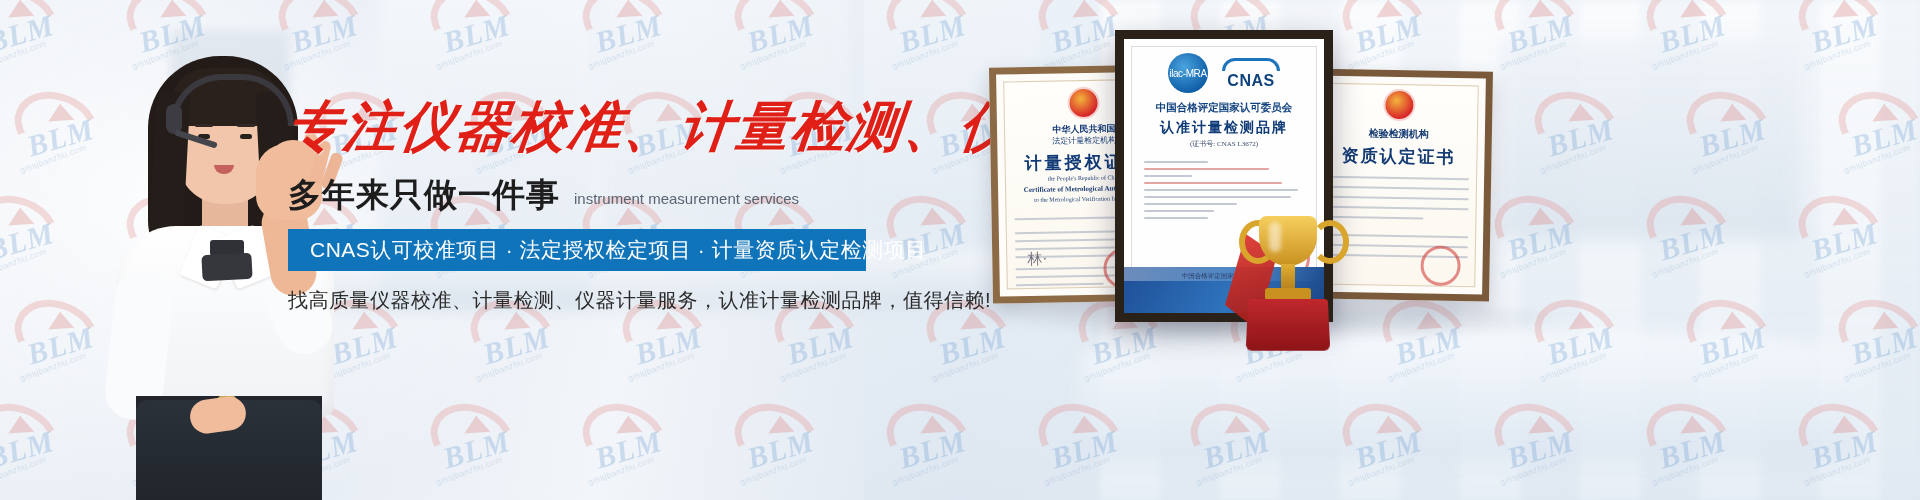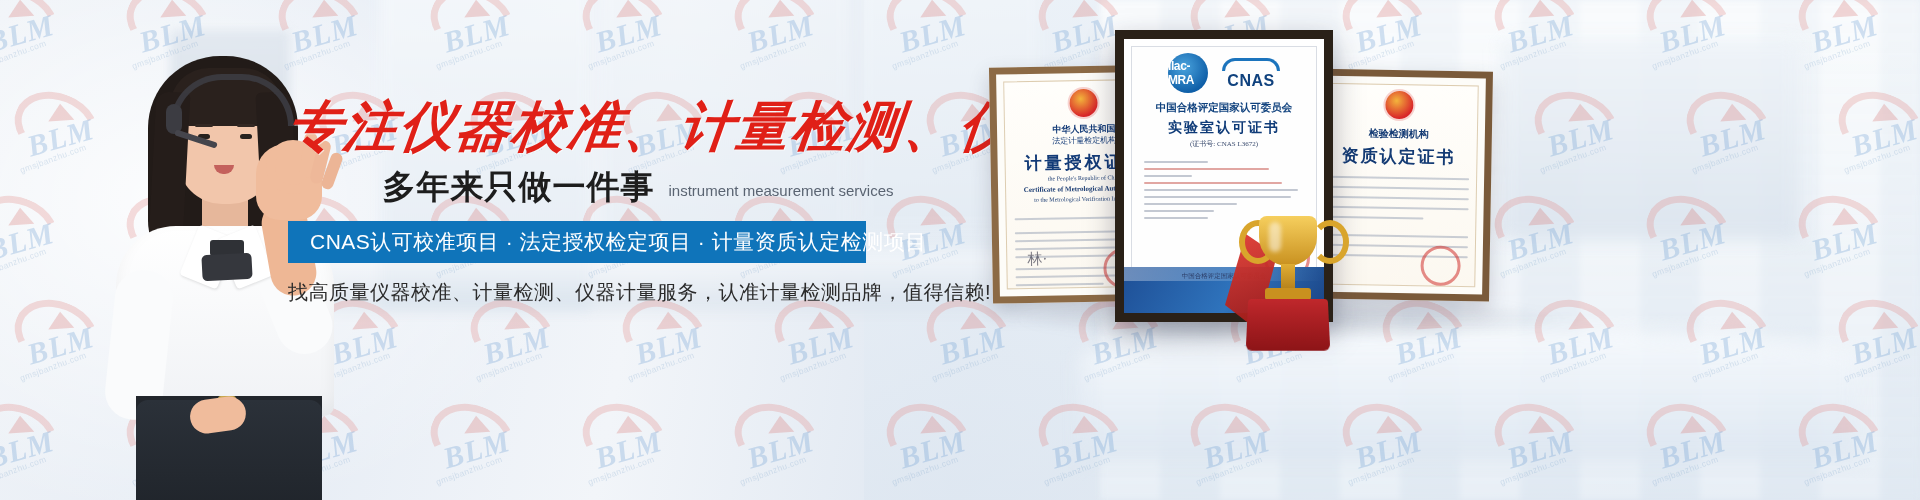--- a/index.html
+++ b/index.html
@@ -139,22 +139,21 @@
     line-height:1;
     color:#e02017;
     letter-spacing:2px;
     white-space:nowrap;
     text-shadow:1px 1px 0 rgba(255,255,255,.6);
     transform:skewX(-6deg);
   }
 
   .sub-row{
     display:flex;align-items:flex-end;gap:14px;
-    margin-top:16px;
-    justify-content:center;
+    margin-top:24px;
   }
   .sub-cn{
     font-family:"Liberation Sans",sans-serif;
     font-weight:bold;font-size:33px;line-height:1;
     color:#1d1d1d;letter-spacing:1px;white-space:nowrap;
   }
   .sub-en{
     font-family:"Liberation Sans",sans-serif;
     font-size:15px;line-height:1.34;
     color:#5a6472;white-space:nowrap;
@@ -247,21 +246,21 @@
     box-shadow:0 12px 28px rgba(40,40,60,.35);
     background:#ffffff;
     z-index:4;
   }
   .cert-center .inner{background:#fefefe;border:1px solid rgba(150,160,180,.35);}
 
   .cnas-logos{position:absolute;left:50%;transform:translateX(-50%);top:14px;display:flex;gap:14px;align-items:center;}
   .cnas-ilac{
     width:40px;height:40px;border-radius:50%;
     background:radial-gradient(circle at 40% 35%,#4aa3dd,#0f5fa8 72%);
-    color:#fff;font-size:12px;font-weight:bold;
+    color:#fff;font-size:10px;font-weight:normal;
     display:flex;align-items:center;justify-content:center;
     font-family:"Liberation Sans",sans-serif;letter-spacing:-.4px;
   }
   .cnas-word{
     display:flex;flex-direction:column;align-items:center;
   }
   .cnas-word .cnas-t{
     font-family:"Liberation Sans",sans-serif;font-weight:bold;
     font-size:16px;color:#10427e;letter-spacing:.5px;line-height:1;
   }
@@ -841,21 +840,21 @@
 
       <div class="cnas-logos">
         <div class="cnas-ilac">ilac-MRA</div>
         <div class="cnas-word">
           <div class="cnas-arc"></div>
           <div class="cnas-t">CNAS</div>
         </div>
       </div>
 
       <div class="c-title" style="top:62px;font-size:10.5px;font-weight:bold;color:#10427e">中国合格评定国家认可委员会</div>
-      <div class="c-title" style="top:80px;font-size:14px;font-weight:bold;color:#0f3b78;letter-spacing:2px">实验室认可证书</div>
+      <div class="c-title" style="top:80px;font-size:14px;font-weight:bold;color:#0f3b78;letter-spacing:2px">认准计量检测品牌</div>
       <div class="c-title" style="top:100px;font-size:7px;color:#3a4b6e">(证书号: CNAS L3672)</div>
 
       <div class="cnas-body" style="top:122px">
         <i style="width:40%"></i>
         <i style="width:78%;background:rgba(190,60,50,.45)"></i>
         <i style="width:30%"></i>
         <i style="width:86%;background:rgba(190,60,50,.45)"></i>
         <i style="width:96%"></i>
         <i style="width:92%"></i>
         <i style="width:58%"></i>

